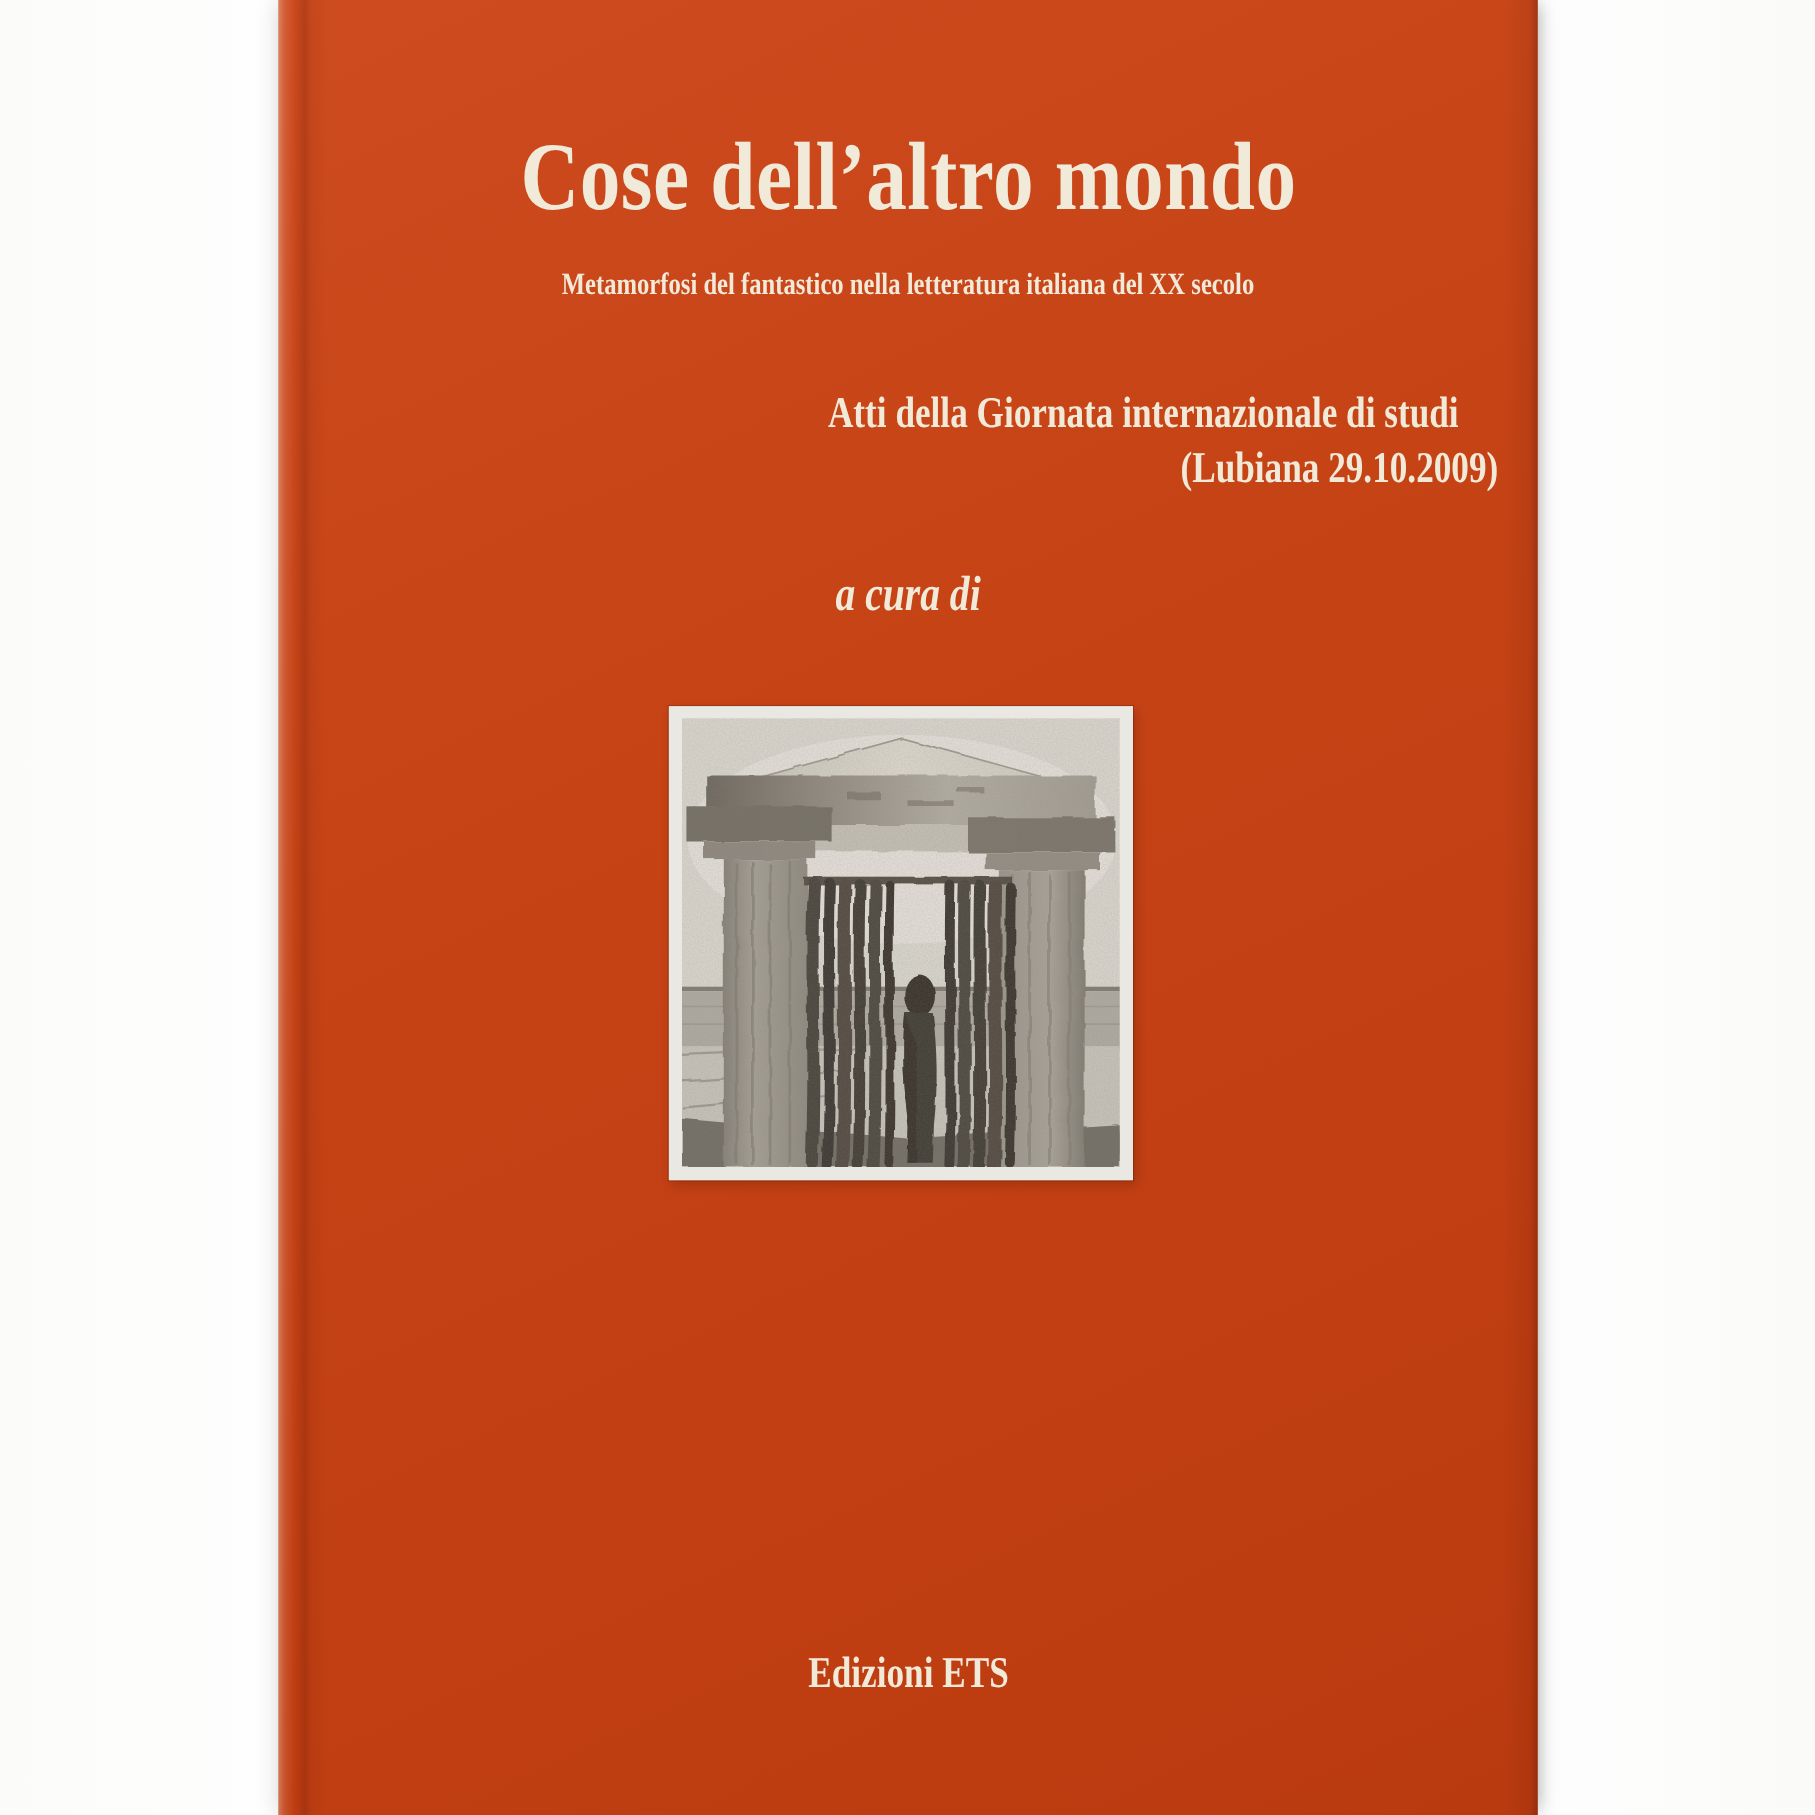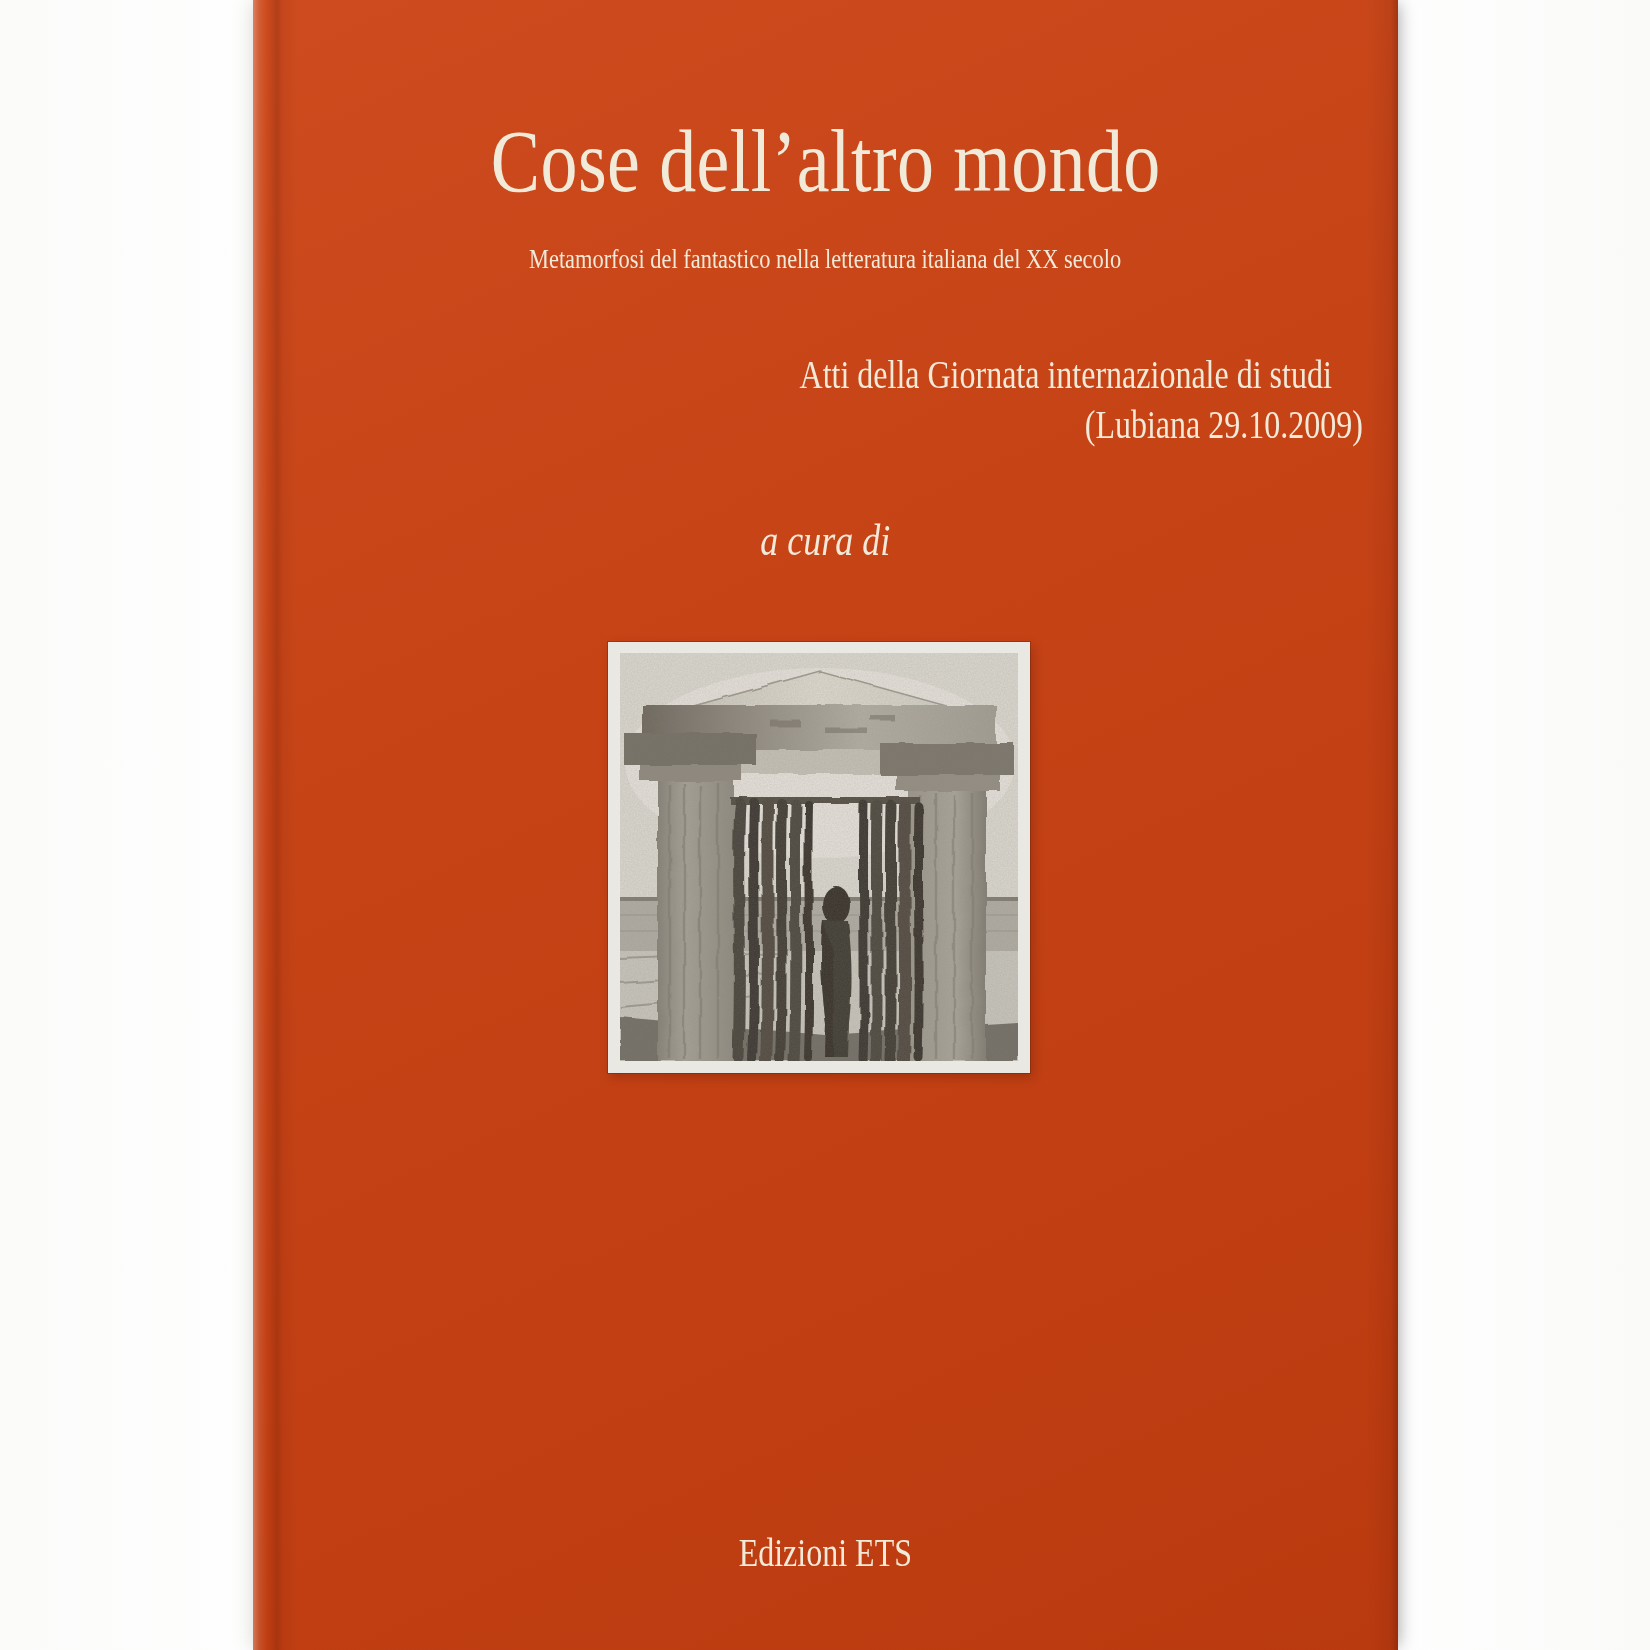--- a/index.html
+++ b/index.html
@@ -6,20 +6,21 @@
   body {
     width:1650px; height:1650px; position:relative; overflow:hidden;
     background:#fdfdfc;
     font-family:"Liberation Serif","DejaVu Serif",serif;
   }
   .photo-bg { position:absolute; inset:0; background:linear-gradient(90deg,#fbfbfa 0%,#ffffff 20%,#ffffff 80%,#fafaf9 100%); }
   .book {
     position:absolute; left:253px; top:0; width:1145px; height:1650px;
     background:linear-gradient(155deg,#cd4b1e 0%,#c64316 40%,#c03e12 75%,#ba3a0f 100%);
     box-shadow:0 0 20px rgba(0,0,0,0.15), 6px 0 14px -6px rgba(0,0,0,0.25);
+    font-weight:bold;
   }
   
   .book::before {
     content:""; position:absolute; left:0; top:0; bottom:0; width:46px; pointer-events:none;
     background:linear-gradient(90deg,
       rgba(255,255,255,0.30) 0px, rgba(255,255,255,0.10) 6px, rgba(255,255,255,0.0) 14px,
       rgba(60,10,0,0.18) 24px, rgba(60,10,0,0.06) 30px, rgba(60,10,0,0) 44px);
   }
   
   .book::after {
@@ -30,21 +31,21 @@
     position:absolute; left:0; width:100%; text-align:center;
     color:#f2ead9; line-height:1.05;
   }
   .squeeze { display:inline-block; transform:scaleX(0.80); transform-origin:50% 50%; white-space:nowrap; }
   .title    { top:116px; font-size:88px; letter-spacing:0.5px; }
   .title .squeeze { transform:scaleX(0.84); }
   .subtitle { top:244px; font-size:28px; }
   .event    { top:350px; font-size:40px; line-height:50px;text-align:right; }
   .editor   { top:518px; font-size:37px; line-height:45px; }
   .editor .prefix { font-style:italic; font-size:45px; }
-  .publisher{ top:1500px; font-size:40px;margin-top:32px; }
+  .publisher{ top:1500px; font-size:40px; }
   .artwork-frame {
     position:absolute; left:355px; top:642px; width:422px; height:431px;
     background:#eae8e2;
     box-shadow:0 0 0 1px rgba(95,30,5,0.35), 3px 4px 10px rgba(60,10,0,0.25);
   }
   .artwork-frame svg { display:block; width:100%; height:100%; }
 </style>
 </head>
 <body>
 

